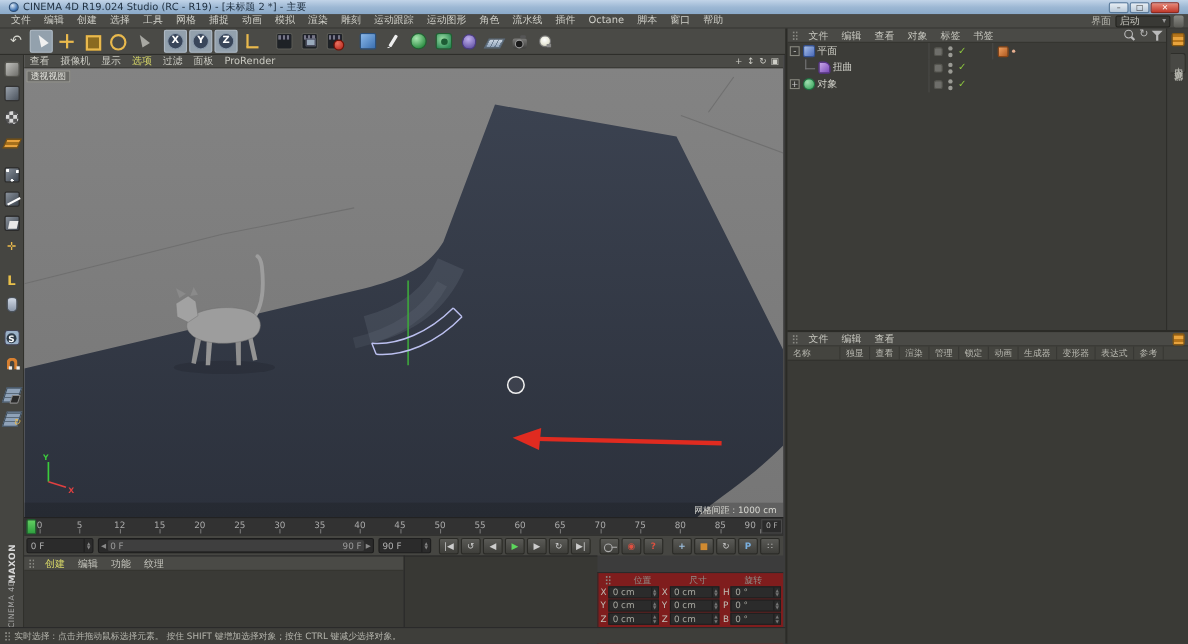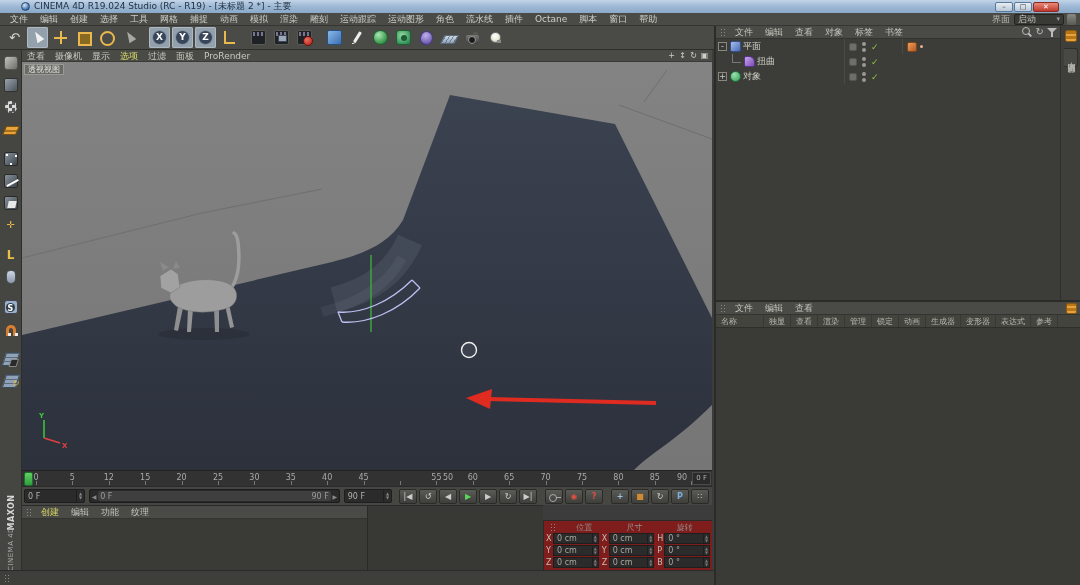--- a/index.html
+++ b/index.html
@@ -3,21 +3,21 @@
 <meta charset="utf-8">
 <style>
   *{box-sizing:border-box;margin:0;padding:0;-webkit-user-select:none;user-select:none}
   html,body{width:1080px;height:585px;overflow:hidden;background:#3c3c3c;
     font-family:"DejaVu Sans","Liberation Sans",sans-serif;font-size:9px;color:#c8c8c8}
   .abs{position:absolute}
 
   
   #titlebar{left:0;top:0;width:1080px;height:13px;
     background:linear-gradient(#c2d4e8,#9db8d4 50%,#8aa9c9);display:flex;align-items:center;
-    padding:0 21px;color:#1e2e3e;font-size:9px}
+    padding:0 8px;color:#1e2e3e;font-size:9px}
   .applogo{width:9px;height:9px;border-radius:50%;margin-right:4px;
     background:radial-gradient(circle at 35% 30%,#dce8f4,#3a6fb0 70%,#1d3f6e);border:1px solid #2a4a70}
   #titlebar .spring{flex:1}
   .winbtn{width:18px;height:10px;margin-left:1px;border:1px solid #5a7a9a;border-radius:2px;
     background:linear-gradient(#e8eef4,#b8c8d8);color:#333;font-size:7px;line-height:8px;text-align:center}
   .winbtn.close{background:linear-gradient(#e88a7a,#c0392b);color:#fff;border-color:#8a2a20;width:26px}
 
   
   #menubar{left:0;top:13px;width:1080px;height:13px;background:#4a4a46;display:flex;align-items:center;
     border-bottom:1px solid #353531;padding-left:4px}
@@ -476,20 +476,23 @@
       <polygon points="444,336 470,327 468,347" fill="#e02b20"></polygon>
     </g>
     <g font-size="7" font-weight="bold">
       <line x1="22" y1="376" x2="22" y2="358" stroke="#3ccc3c" stroke-width="1.5"></line>
       <line x1="22" y1="376" x2="38" y2="381" stroke="#e04040" stroke-width="1.5"></line>
       <text x="17" y="356" fill="#3ccc3c">Y</text>
       <text x="40" y="386" fill="#e04040">X</text>
     </g>
   </svg>
 
+  <div id="vpbottom">
+    <span id="gridinfo">网格间距 : 1000 cm</span>
+  </div>
 </div>
 
 <div id="ruler">
   <div id="playhead"></div>
   <div id="rulercounter">0 F</div>
 <span class="tick" style="left: 14px;">0</span>
     <span class="tickline" style="left: 14px;"></span>
     <span class="tick" style="left: 50.4px;">5</span>
     <span class="tickline" style="left: 50.4px;"></span>
     <span class="tick" style="left: 86.8px;">12</span>
@@ -501,21 +504,21 @@
     <span class="tick" style="left: 196px;">25</span>
     <span class="tickline" style="left: 196px;"></span>
     <span class="tick" style="left: 232.4px;">30</span>
     <span class="tickline" style="left: 232.4px;"></span>
     <span class="tick" style="left: 268.8px;">35</span>
     <span class="tickline" style="left: 268.8px;"></span>
     <span class="tick" style="left: 305.2px;">40</span>
     <span class="tickline" style="left: 305.2px;"></span>
     <span class="tick" style="left: 341.6px;">45</span>
     <span class="tickline" style="left: 341.6px;"></span>
-    <span class="tick" style="left: 378px; margin-left: 48px;">50</span>
+    <span class="tick" style="left: 378px;">50</span>
     <span class="tickline" style="left: 378px;"></span>
     <span class="tick" style="left: 414.4px;">55</span>
     <span class="tickline" style="left: 414.4px;"></span>
     <span class="tick" style="left: 450.8px;">60</span>
     <span class="tickline" style="left: 450.8px;"></span>
     <span class="tick" style="left: 487.2px;">65</span>
     <span class="tickline" style="left: 487.2px;"></span>
     <span class="tick" style="left: 523.6px;">70</span>
     <span class="tickline" style="left: 523.6px;"></span>
     <span class="tick" style="left: 560px;">75</span>
@@ -664,20 +667,21 @@
     <span class="drop" id="drop-size">
       <span>尺寸</span>
       <span class="arr">▼</span>
     </span>
     <span id="applybtn">应用</span>
   </div>
 </div>
 
 <div id="statusbar">
   <span class="grip"></span>
+  <span id="statustext">实时选择 : 点击并拖动鼠标选择元素。 按住 SHIFT 键增加选择对象 ; 按住 CTRL 键减少选择对象。</span>
 </div>
 
 <div id="rightpanel">
   <div id="om-menubar">
     <span class="grip"></span>
     <span id="om-items" style="display:flex">
         <span class="pm-item">文件</span>
         <span class="pm-item">编辑</span>
         <span class="pm-item">查看</span>
         <span class="pm-item">对象</span>

